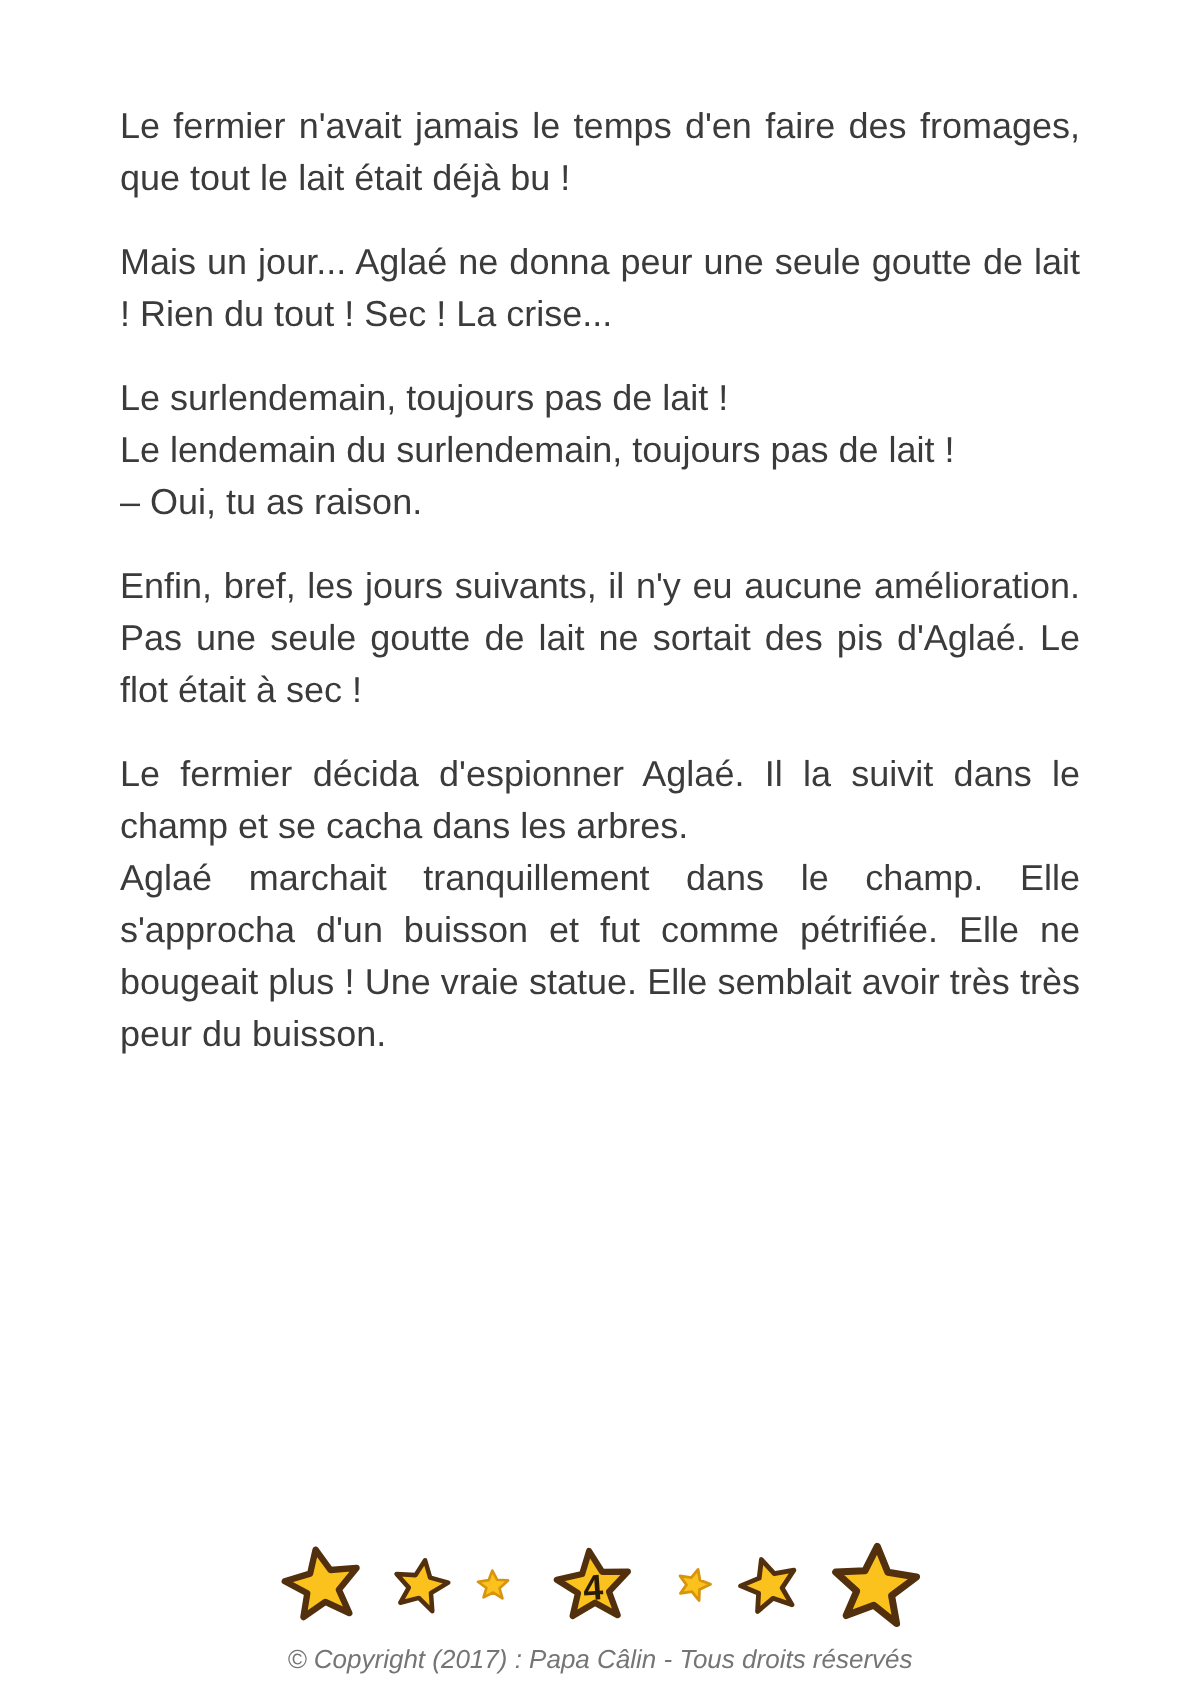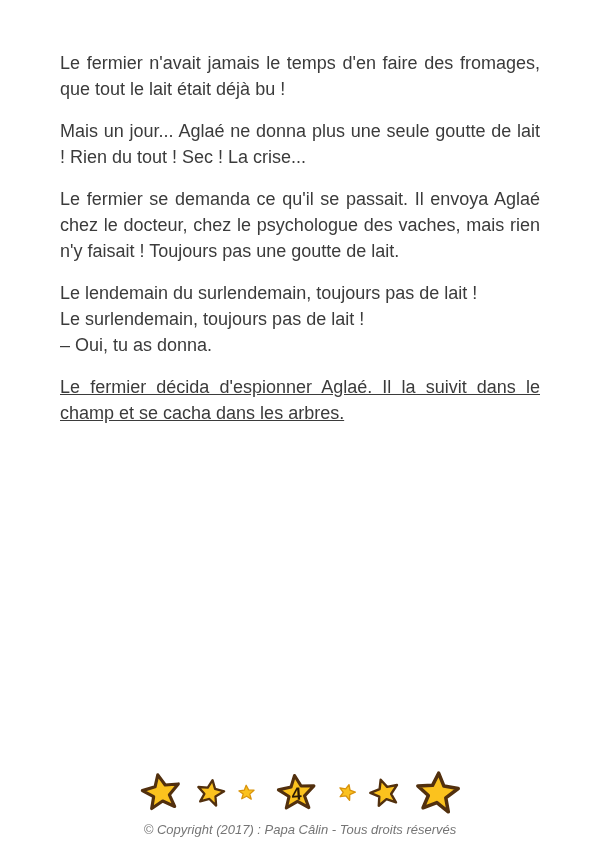--- a/index.html
+++ b/index.html
@@ -15,21 +15,21 @@
     line-height: 26px;
     color: var(--text-color, #3b3b3b);
     overflow: hidden;
   }
   .story { width: 480px; }
   .para {
     margin: 0 0 16px 0;
     text-align: justify;
     text-justify: inter-word;
   }
-  .para.last { margin-bottom: 0; text-decoration: underline; }
+  .para.last { margin-bottom: 0; }
   .line { text-align: justify; }
   .footer {
     position: absolute;
     left: 0;
     right: 0;
     bottom: 12px;
     text-align: center;
   }
   .stars-row {
     display: flex;
@@ -49,33 +49,34 @@
   }
 </style>
 </head>
 <body>
 
 <div class="page">
   <div class="story">
 
     <p class="para">Le fermier n'avait jamais le temps d'en faire des fromages, que tout le lait était déjà bu !</p>
 
-    <p class="para">Mais un jour... Aglaé ne donna plus une seule goutte de lait ! Rien du tout ! Sec ! La crise...</p>
+    <p class="para">Mais un jour... Aglaé ne donna peur une seule goutte de lait ! Rien du tout ! Sec ! La crise...</p>
 
-    <p class="para">Le fermier se demanda ce qu'il se passait. Il envoya Aglaé chez le docteur, chez le psychologue des vaches, mais rien n'y faisait ! Toujours pas une goutte de lait.</p>
 
     <div class="para">
+      <div class="line">Le surlendemain, toujours pas de lait !</div>
       <div class="line">Le lendemain du surlendemain, toujours pas de lait !</div>
-      <div class="line">Le surlendemain, toujours pas de lait !</div>
-      <div class="line">– Oui, tu as donna.</div>
+      <div class="line">– Oui, tu as raison.</div>
     </div>
 
+    <p class="para">Enfin, bref, les jours suivants, il n'y eu aucune amélioration. Pas une seule goutte de lait ne sortait des pis d'Aglaé. Le flot était à sec !</p>
 
     <div class="para last">
       <div class="line">Le fermier décida d'espionner Aglaé. Il la suivit dans le champ et se cacha dans les arbres.</div>
+      <div class="line">Aglaé marchait tranquillement dans le champ. Elle s'approcha d'un buisson et fut comme pétrifiée. Elle ne bougeait plus ! Une vraie statue. Elle semblait avoir très très peur du buisson.</div>
     </div>
 
   </div>
 
   <div class="footer">
     <div class="stars-row" id="stars-row">
         <svg viewBox="-8 -8 116 116" width="46" height="46" style="transform: rotate(-8deg);">
           <path d="M48 6 L63 34 L96 36 L70 60 L79 91 L51 73 L21 88 L30 59 L4 40 L37 35 Z" fill="#FBC21E" stroke="#52300E" stroke-width="8" stroke-linejoin="round"></path>
         </svg>
         <svg viewBox="-8 -8 116 116" width="33" height="33" style="transform: rotate(12deg);">

